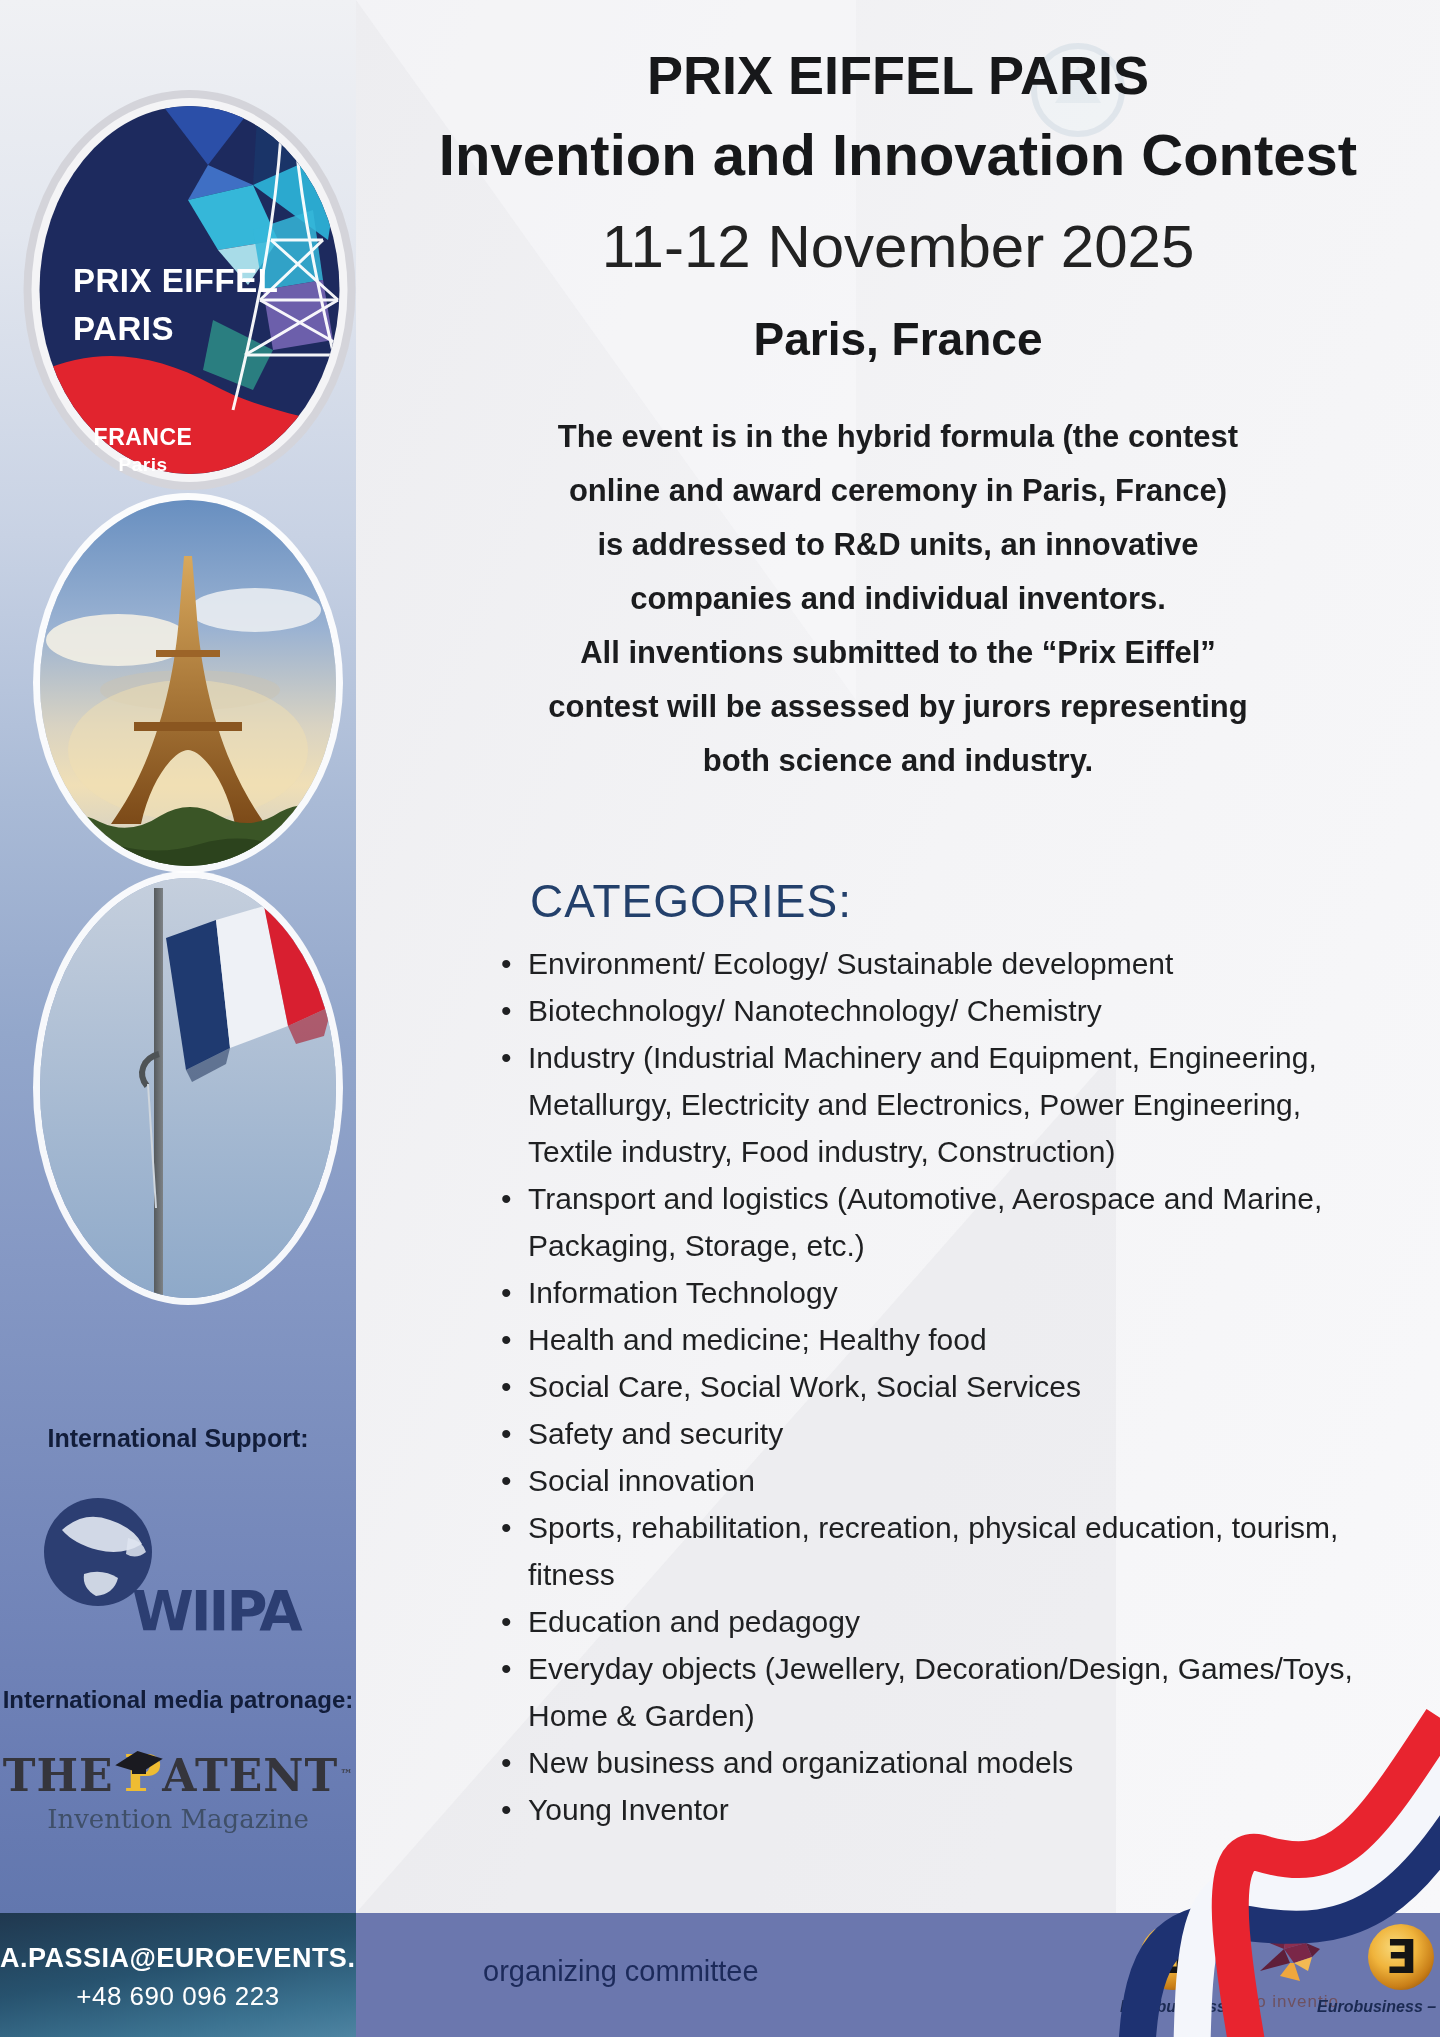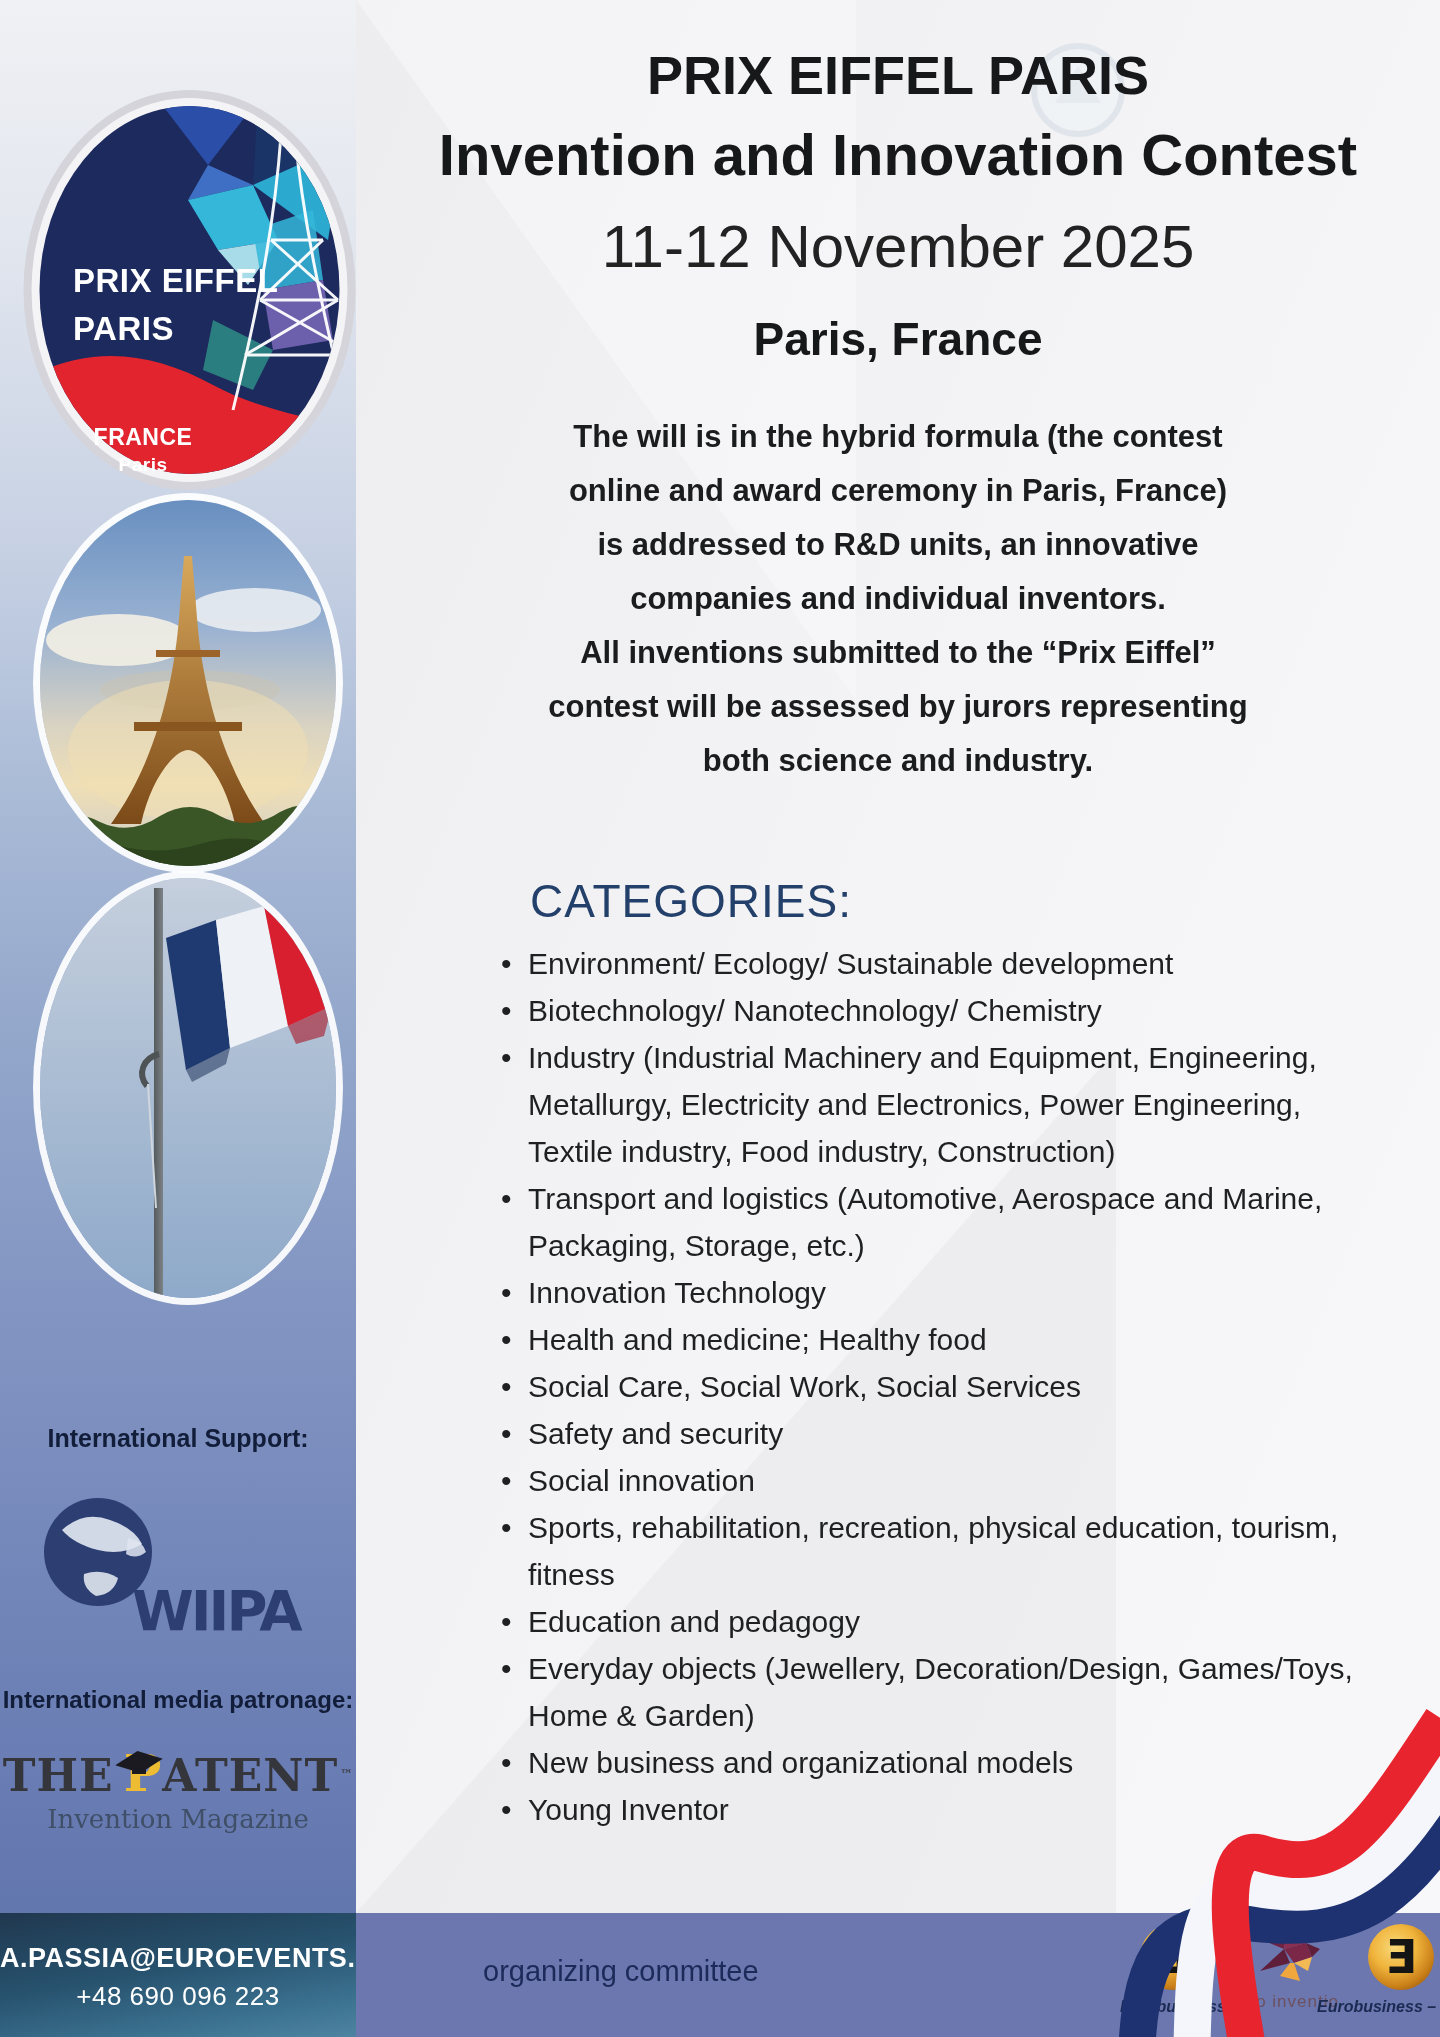--- a/index.html
+++ b/index.html
@@ -214,37 +214,37 @@
       <div class="patent-tag">Invention Magazine</div>
     </div>
   </aside>
 
   <main class="content">
     <h1 class="h-title">PRIX EIFFEL PARIS</h1>
     <h2 class="h-sub">Invention and Innovation Contest</h2>
     <div class="h-date">11-12 November 2025</div>
     <div class="h-loc">Paris, France</div>
     <div class="intro">
-      <div>The will is in the hybrid formula (the contest</div>
+      <div>The event is in the hybrid formula (the contest</div>
       <div>online and award ceremony in Paris, France)</div>
       <div>is addressed to R&amp;D units, an innovative</div>
       <div>companies and individual inventors.</div>
       <div>All inventions submitted to the “Prix Eiffel”</div>
       <div>contest will be assessed by jurors representing</div>
       <div>both science and industry.</div>
     </div>
   </main>
 
   <div class="cat-head">CATEGORIES:</div>
   <ul class="cat-list">
     <li>Environment/ Ecology/ Sustainable development</li>
     <li>Biotechnology/ Nanotechnology/ Chemistry</li>
     <li>Industry (Industrial Machinery and Equipment, Engineering, Metallurgy, Electricity and Electronics, Power Engineering, Textile industry, Food industry, Construction)</li>
     <li>Transport and logistics (Automotive, Aerospace and Marine, Packaging, Storage, etc.)</li>
-    <li>Innovation Technology</li>
+    <li>Information Technology</li>
     <li>Health and medicine; Healthy food</li>
     <li>Social Care, Social Work, Social Services</li>
     <li>Safety and security</li>
     <li>Social innovation</li>
     <li>Sports, rehabilitation, recreation, physical education, tourism, fitness</li>
     <li>Education and pedagogy</li>
     <li>Everyday objects (Jewellery, Decoration/Design, Games/Toys, Home &amp; Garden)</li>
     <li>New business and organizational models</li>
     <li>Young Inventor</li>
   </ul>

